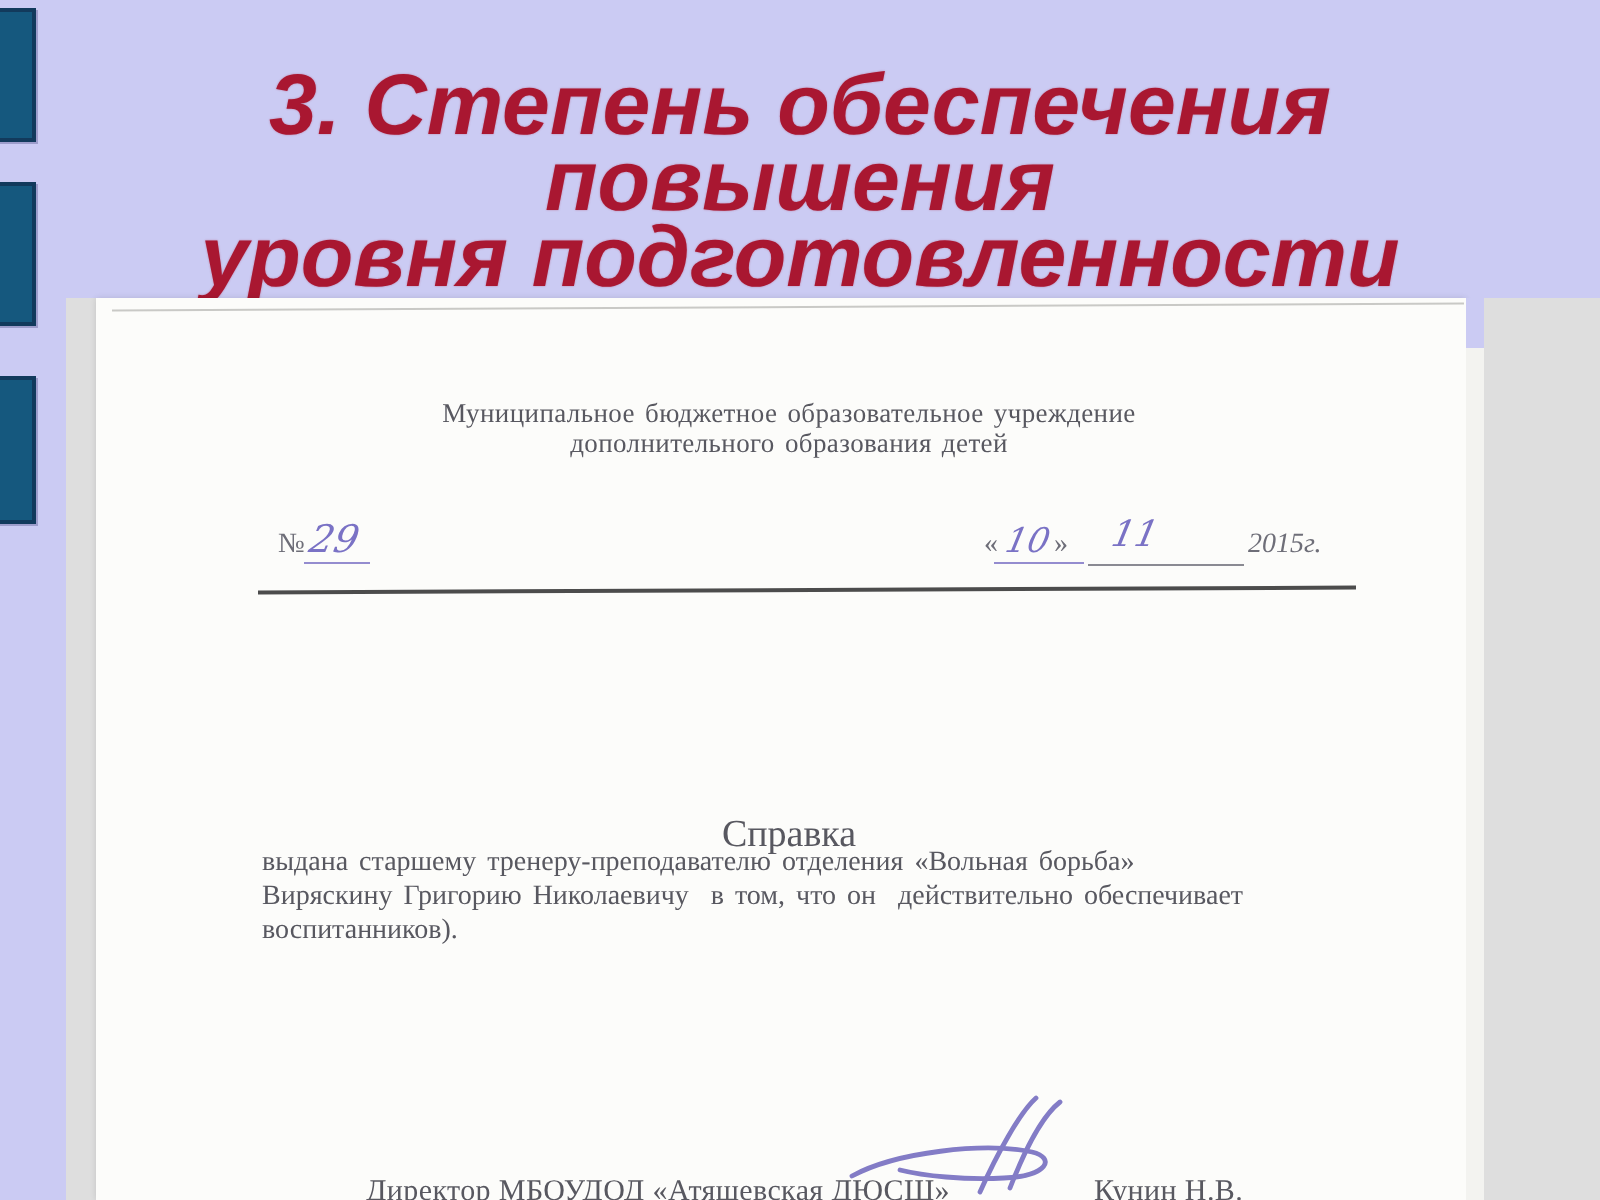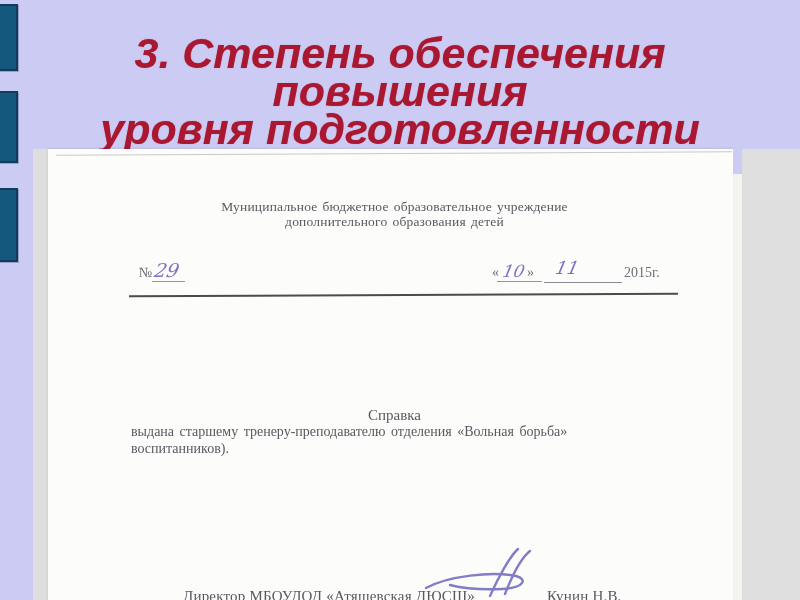--- a/index.html
+++ b/index.html
@@ -48,21 +48,21 @@
   .hand{font-family:"DejaVu Serif", serif;font-style:italic;
       color:var(--handwriting,#7a72c5);transform:skewX(-12deg);}
   .u-line{position:absolute;height:1px;}
   .u-blue{background:#948ccf;}
   .u-gray{background:#8a8a92;}
 
   .doc-divider{position:absolute;left:129px;top:294px;width:549px;height:2px;
       background:#4c4c4c;transform:rotate(-0.25deg);}
 
   .body-title{position:absolute;left:48px;top:407px;width:693px;
-      text-align:center;font-size:15px;}
+      text-align:center;font-size:19px;}
   .doc-body{position:absolute;left:131px;top:423px;width:595px;
       font-size:14px;line-height:17px;word-spacing:2px;}
   .doc-body .line{white-space:pre;}
 
   .sig-row{position:absolute;left:183px;top:588px;width:430px;
       font-size:15px;letter-spacing:.2px;white-space:nowrap;}
   .sig-name{position:absolute;left:364px;top:0;}
   .signature-svg{position:absolute;left:420px;top:546px;}
 </style>
 </head>
@@ -92,27 +92,28 @@
 <span class="abs gray-print" style="left:139px;top:265px;">№</span>
 <span class="abs hand" style="left:155px;top:259px;font-size:19px;">29</span>
 <div class="u-line u-blue" style="left:152px;top:281px;width:33px;"></div>
 
 <span class="abs gray-print" style="left:492px;top:265px;">«</span>
 <span class="abs hand" style="left:503px;top:261px;font-size:17px;">10</span>
 <span class="abs gray-print" style="left:527px;top:265px;">»</span>
 <div class="u-line u-blue" style="left:497px;top:281px;width:45px;"></div>
 <span class="abs hand" style="left:556px;top:257px;font-size:18px;">11</span>
 <div class="u-line u-gray" style="left:544px;top:282px;width:78px;"></div>
-<span class="abs gray-print" style="left:624px;top:265px;">2015г.</span>
+<span class="abs gray-print" style="left:624px;top:265px;font-style:italic;">2015г.</span>
 
 <div class="doc-divider"></div>
 
 <div class="body-title doc-text">Справка</div>
 <div class="doc-body doc-text">
   <div class="line">выдана старшему тренеру-преподавателю отделения «Вольная борьба»</div>
+  <div class="line">Виряскину Григорию Николаевичу  в том, что он  действительно обеспечивает</div>
   <div class="line">воспитанников).</div>
 </div>
 
 <div class="sig-row doc-text">
   <span>Директор МБОУДОД «Атяшевская ДЮСШ»</span>
   <span class="sig-name">Кунин Н.В.</span>
 </div>
 
 <svg class="signature-svg" width="150" height="54" viewBox="0 0 150 54">
   <g fill="none" stroke="#6e66bd" stroke-width="2.4" stroke-linecap="round" opacity="0.85">

